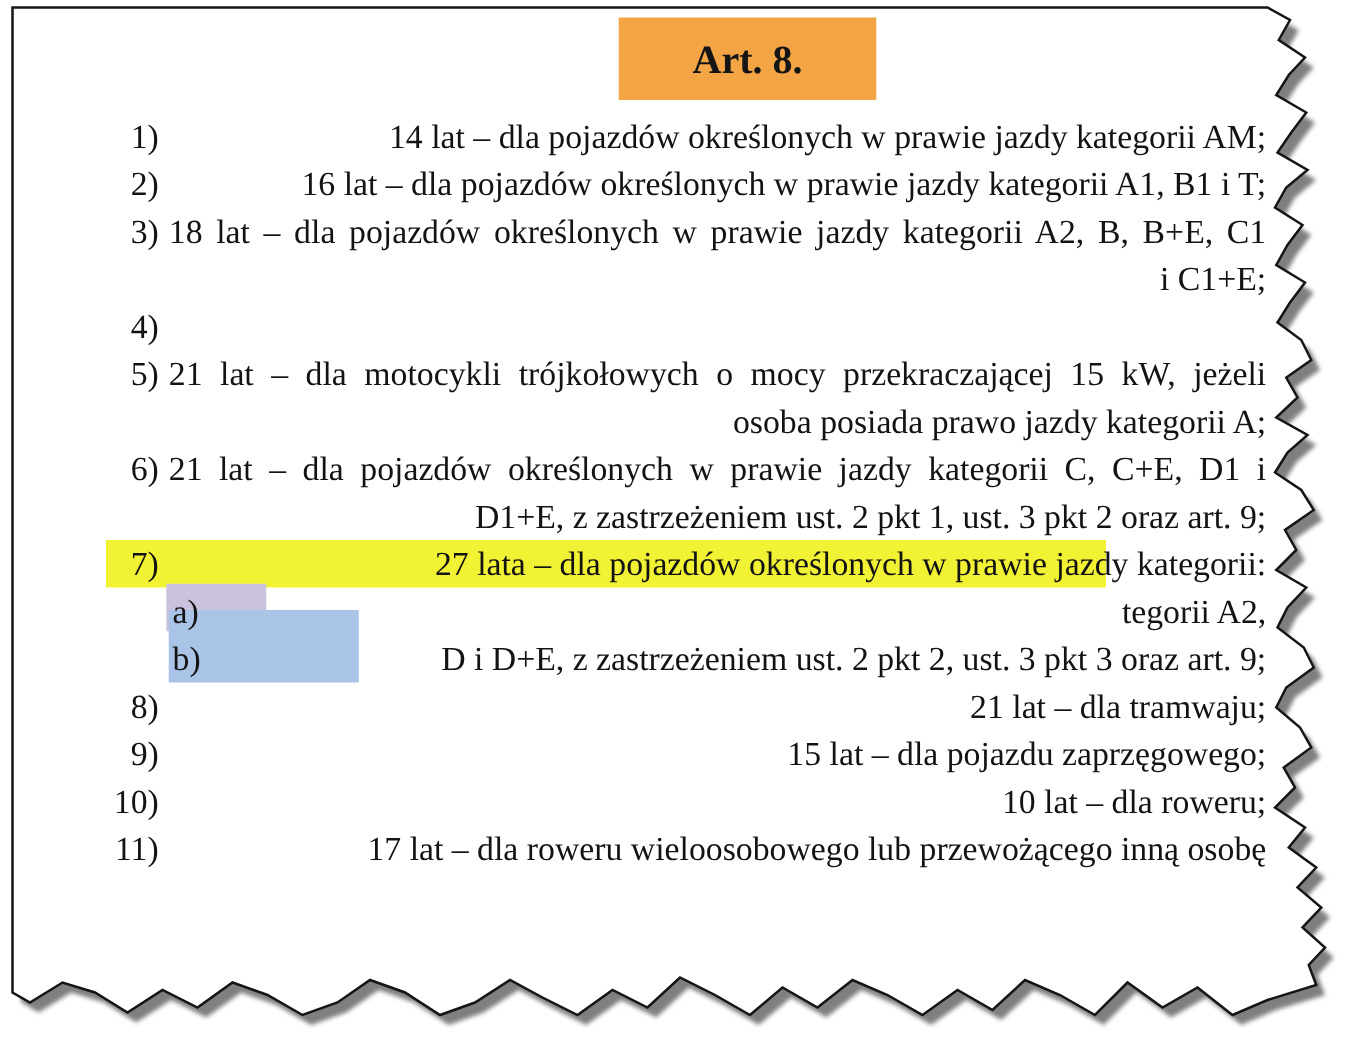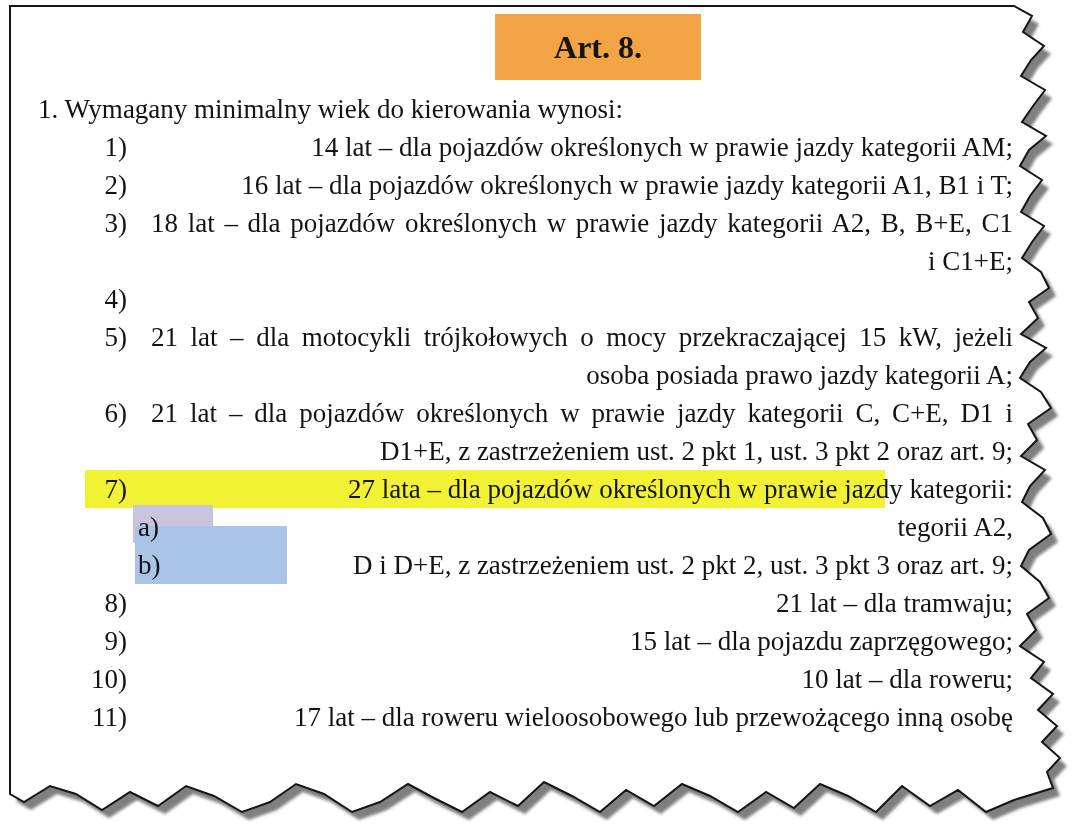--- a/index.html
+++ b/index.html
@@ -25,21 +25,21 @@
   .text-block{
     position:absolute;top:90px;left:0;width:1080px;
     padding:0 67px 0 38px;box-sizing:border-box;
     font-size:27px;line-height:38px;
   }
   .intro{margin:0;}
   .row{display:flex;position:relative;}
   .row .marker{flex:none;width:89px;text-align:right;position:relative;z-index:1;}
   .row .body{flex:1;margin-left:8px;position:relative;z-index:1;}
   .ln{text-align:right;}
-  .stretch{text-align:justify;text-align-last:justify;margin-left:16px;}
+  .stretch{text-align:justify;text-align-last:justify;}
   .row.sub{padding-left:100px;}
   .row.sub .marker{width:37px;text-align:left;padding-right:8px;margin:0;}
   .row.sub .body{margin-left:0;}
   .hl-yellow-row{background:linear-gradient(90deg,transparent 0 47px,#f1f234 47px 847px,transparent 847px);}
   .hl-rect{position:absolute;z-index:0;}
   .hl-rect.purple{left:95px;top:-3px;width:80px;height:38px;background:#cbc3de;}
   .hl-rect.blue{left:97px;top:-20px;width:152px;height:58px;background:#aac4e8;}
 </style>
 </head>
 <body>
@@ -57,21 +57,20 @@
   </svg>
 
   <div class="content">
 
     <div class="header-box">
       <span class="header-label">Art. 8.</span>
     </div>
 
     <div class="text-block">
 
-      <div class="intro">1. Wymagany minimalny wiek do kierowania wynosi:</div>
 
       <div class="row">
         <div class="marker">1)</div>
         <div class="body">
             <div class="ln">14 lat – dla pojazdów określonych w prawie jazdy kategorii AM;</div>
           </div>
       </div>
 
       <div class="row">
         <div class="marker">2)</div>

